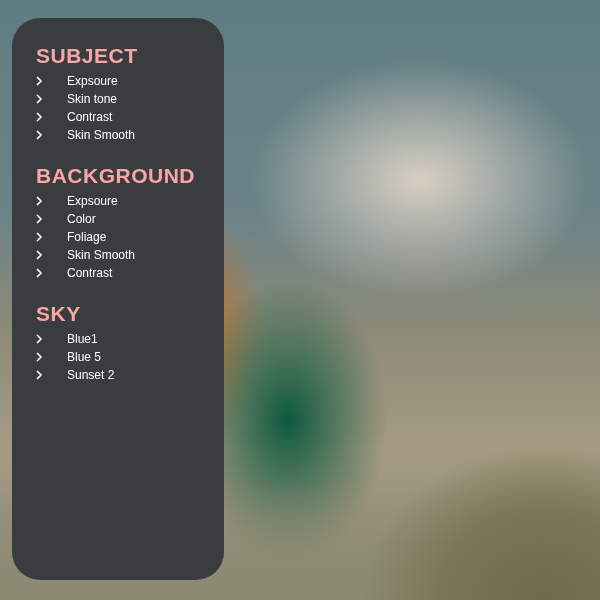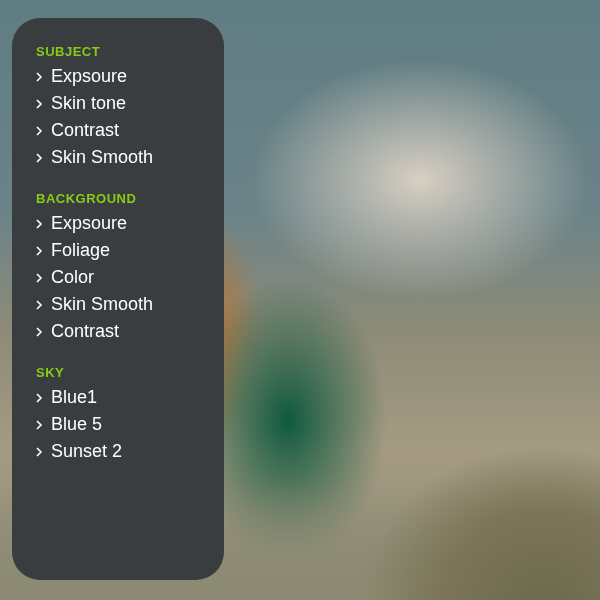--- a/index.html
+++ b/index.html
@@ -36,31 +36,31 @@
     top: 18px;
     width: 212px;
     height: 562px;
     background: #3a3d40;
     border-radius: 28px;
     padding: 26px 10px 20px 24px;
     color: #fff;
   }
   .section { margin-bottom: 20px; }
   .section-title {
-    color: #84cc16;
+    color: #fca5a5;
     font-weight: 700;
-    font-size: 13px;
+    font-size: 21px;
     letter-spacing: 0.5px;
     margin-bottom: 4px;
   }
   .item {
     display: flex;
     align-items: center;
-    gap: 5px;
-    font-size: 18px;
+    gap: 21px;
+    font-size: 12px;
     line-height: 1.5;
     color: #ffffff;
     cursor: pointer;
   }
   .chev {
     display: inline-block;
     width: 10px;
     flex: 0 0 10px;
     text-align: left;
   }
@@ -121,29 +121,29 @@
           </svg>
         </span>
       <span>Expsoure</span>
     </div>
     <div class="item">
       <span class="chev">
           <svg width="7" height="10" viewBox="0 0 7 10">
             <path d="M1 1 L5 5 L1 9" stroke="#fff" stroke-width="1.6" fill="none"></path>
           </svg>
         </span>
-      <span>Foliage</span>
+      <span>Color</span>
     </div>
     <div class="item">
       <span class="chev">
           <svg width="7" height="10" viewBox="0 0 7 10">
             <path d="M1 1 L5 5 L1 9" stroke="#fff" stroke-width="1.6" fill="none"></path>
           </svg>
         </span>
-      <span>Color</span>
+      <span>Foliage</span>
     </div>
     <div class="item">
       <span class="chev">
           <svg width="7" height="10" viewBox="0 0 7 10">
             <path d="M1 1 L5 5 L1 9" stroke="#fff" stroke-width="1.6" fill="none"></path>
           </svg>
         </span>
       <span>Skin Smooth</span>
     </div>
     <div class="item">

